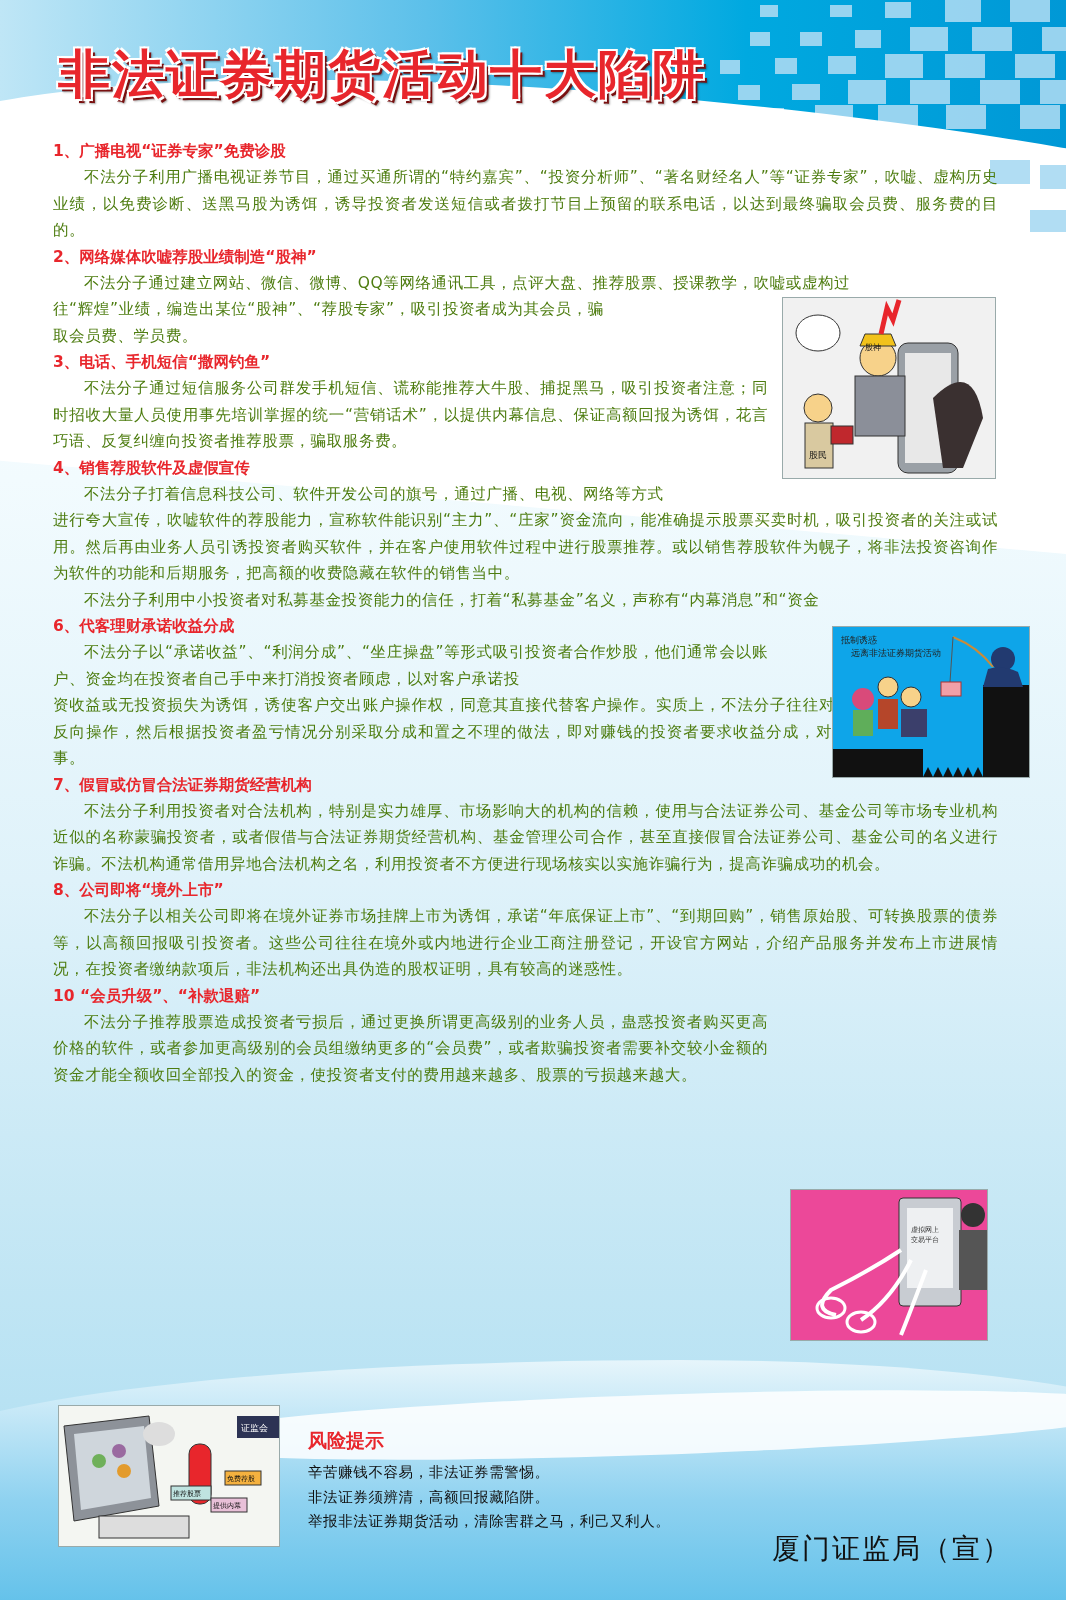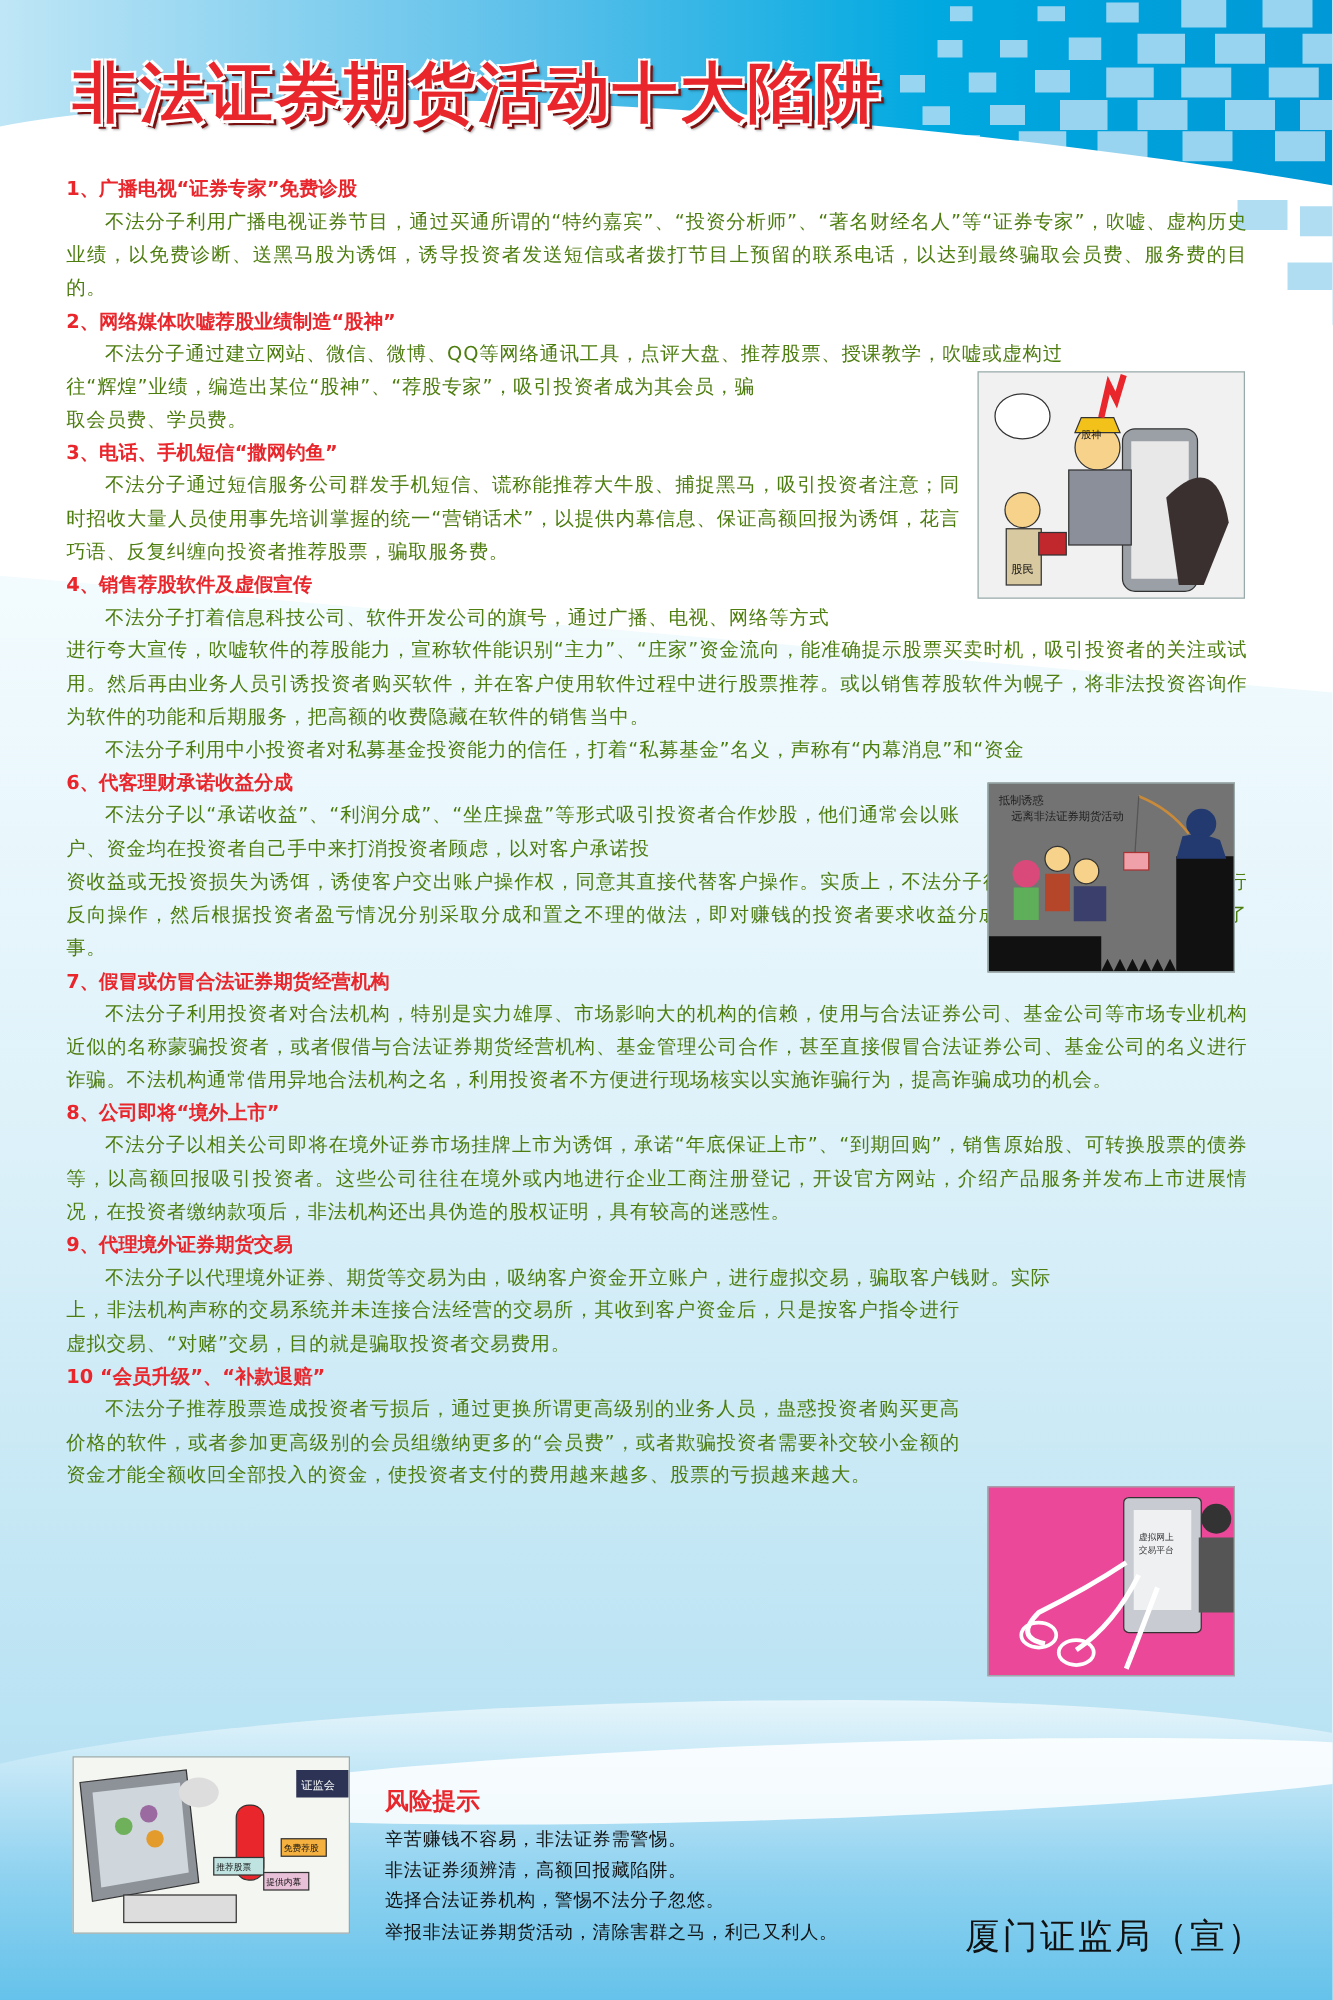--- a/index.html
+++ b/index.html
@@ -101,25 +101,20 @@
   </div>
   <div>
     <div class="sec-h">7、假冒或仿冒合法证券期货经营机构</div>
     <div class="para">不法分子利用投资者对合法机构，特别是实力雄厚、市场影响大的机构的信赖，使用与合法证券公司、基金公司等市场专业机构近似的名称蒙骗投资者，或者假借与合法证券期货经营机构、基金管理公司合作，甚至直接假冒合法证券公司、基金公司的名义进行诈骗。不法机构通常借用异地合法机构之名，利用投资者不方便进行现场核实以实施诈骗行为，提高诈骗成功的机会。</div>
   </div>
   <div>
     <div class="sec-h">8、公司即将“境外上市”</div>
     <div class="para">不法分子以相关公司即将在境外证券市场挂牌上市为诱饵，承诺“年底保证上市”、“到期回购”，销售原始股、可转换股票的债券等，以高额回报吸引投资者。这些公司往往在境外或内地进行企业工商注册登记，开设官方网站，介绍产品服务并发布上市进展情况，在投资者缴纳款项后，非法机构还出具伪造的股权证明，具有较高的迷惑性。</div>
   </div>
   <div>
-    <div class="sec-h">9、代理境外证券期货交易</div>
-    <div class="para">不法分子以代理境外证券、期货等交易为由，吸纳客户资金开立账户，进行虚拟交易，骗取客户钱财。实际</div>
-    <div class="para narrow" style="text-indent:0">上，非法机构声称的交易系统并未连接合法经营的交易所，其收到客户资金后，只是按客户指令进行虚拟交易、“对赌”交易，目的就是骗取投资者交易费用。</div>
-  </div>
-  <div>
     <div class="sec-h">10 “会员升级”、“补款退赔”</div>
     <div class="para narrow">不法分子推荐股票造成投资者亏损后，通过更换所谓更高级别的业务人员，蛊惑投资者购买更高价格的软件，或者参加更高级别的会员组缴纳更多的“会员费”，或者欺骗投资者需要补交较小金额的资金才能全额收回全部投入的资金，使投资者支付的费用越来越多、股票的亏损越来越大。</div>
   </div>
 </div>
 
 <div class="pic" style="left:782px;top:297px;width:212px;height:180px;background:#f1f1f1">
   <svg viewBox="0 0 212 180">
     <rect x="115" y="45" width="60" height="130" rx="10" fill="#9aa0a6" stroke="#333"></rect>
     <rect x="122" y="55" width="46" height="110" fill="#e8e8e8"></rect>
     <path d="M150 100 Q190 60 200 120 L180 170 L160 170 Z" fill="#3a3030"></path>
@@ -129,21 +124,21 @@
     <rect x="72" y="78" width="50" height="60" fill="#8b8f99" stroke="#333"></rect>
     <circle cx="35" cy="110" r="14" fill="#f7d28a" stroke="#333"></circle>
     <rect x="22" y="125" width="28" height="45" fill="#d9c9a0" stroke="#333"></rect>
     <rect x="48" y="128" width="22" height="18" fill="#c0282d" stroke="#333"></rect>
     <ellipse cx="35" cy="35" rx="22" ry="18" fill="#fff" stroke="#333"></ellipse>
     <text x="26" y="160" font-size="9" fill="#111">股民</text>
     <text x="82" y="52" font-size="8" fill="#111">股神</text>
   </svg>
 </div>
 
-<div class="pic" style="left:790px;top:626px;width:196px;height:150px;background:#737373">
+<div class="pic" style="left:832px;top:626px;width:196px;height:150px;background:#0ea5e9">
   <svg viewBox="0 0 196 150">
     <text x="8" y="16" font-size="9" fill="#222">抵制诱惑</text>
     <text x="18" y="29" font-size="9" fill="#222">远离非法证券期货活动</text>
     <rect x="150" y="58" width="46" height="92" fill="#111"></rect>
     <rect x="0" y="122" width="90" height="28" fill="#111"></rect>
     <path d="M90 150 L95 140 L100 150 L105 140 L110 150 L115 140 L120 150 L125 140 L130 150 L135 140 L140 150 L145 140 L150 150 Z" fill="#111"></path>
     <circle cx="170" cy="32" r="12" fill="#223a70"></circle>
     <path d="M155 42 Q170 38 185 45 L190 60 L150 60 Z" fill="#223a70"></path>
     <path d="M120 10 Q145 20 160 40" stroke="#c98b3a" stroke-width="2" fill="none"></path>
     <line x1="120" y1="10" x2="117" y2="55" stroke="#555"></line>
@@ -191,16 +186,15 @@
     <circle cx="40" cy="55" r="7" fill="#6fb05a"></circle>
     <circle cx="60" cy="45" r="7" fill="#9a6aa0"></circle>
     <circle cx="65" cy="65" r="7" fill="#e39b2c"></circle>
   </svg>
 </div>
 
 <div class="risk">
   <div class="risk-title">风险提示</div>
   <div class="risk-line">辛苦赚钱不容易，非法证券需警惕。</div>
   <div class="risk-line">非法证券须辨清，高额回报藏陷阱。</div>
-  <div class="risk-line">选择合法证券机构，警惕不法分子忽悠。</div>
   <div class="risk-line">举报非法证券期货活动，清除害群之马，利己又利人。</div>
 </div>
 <div class="issuer">厦门证监局（宣）</div>
 
 </body></html>

